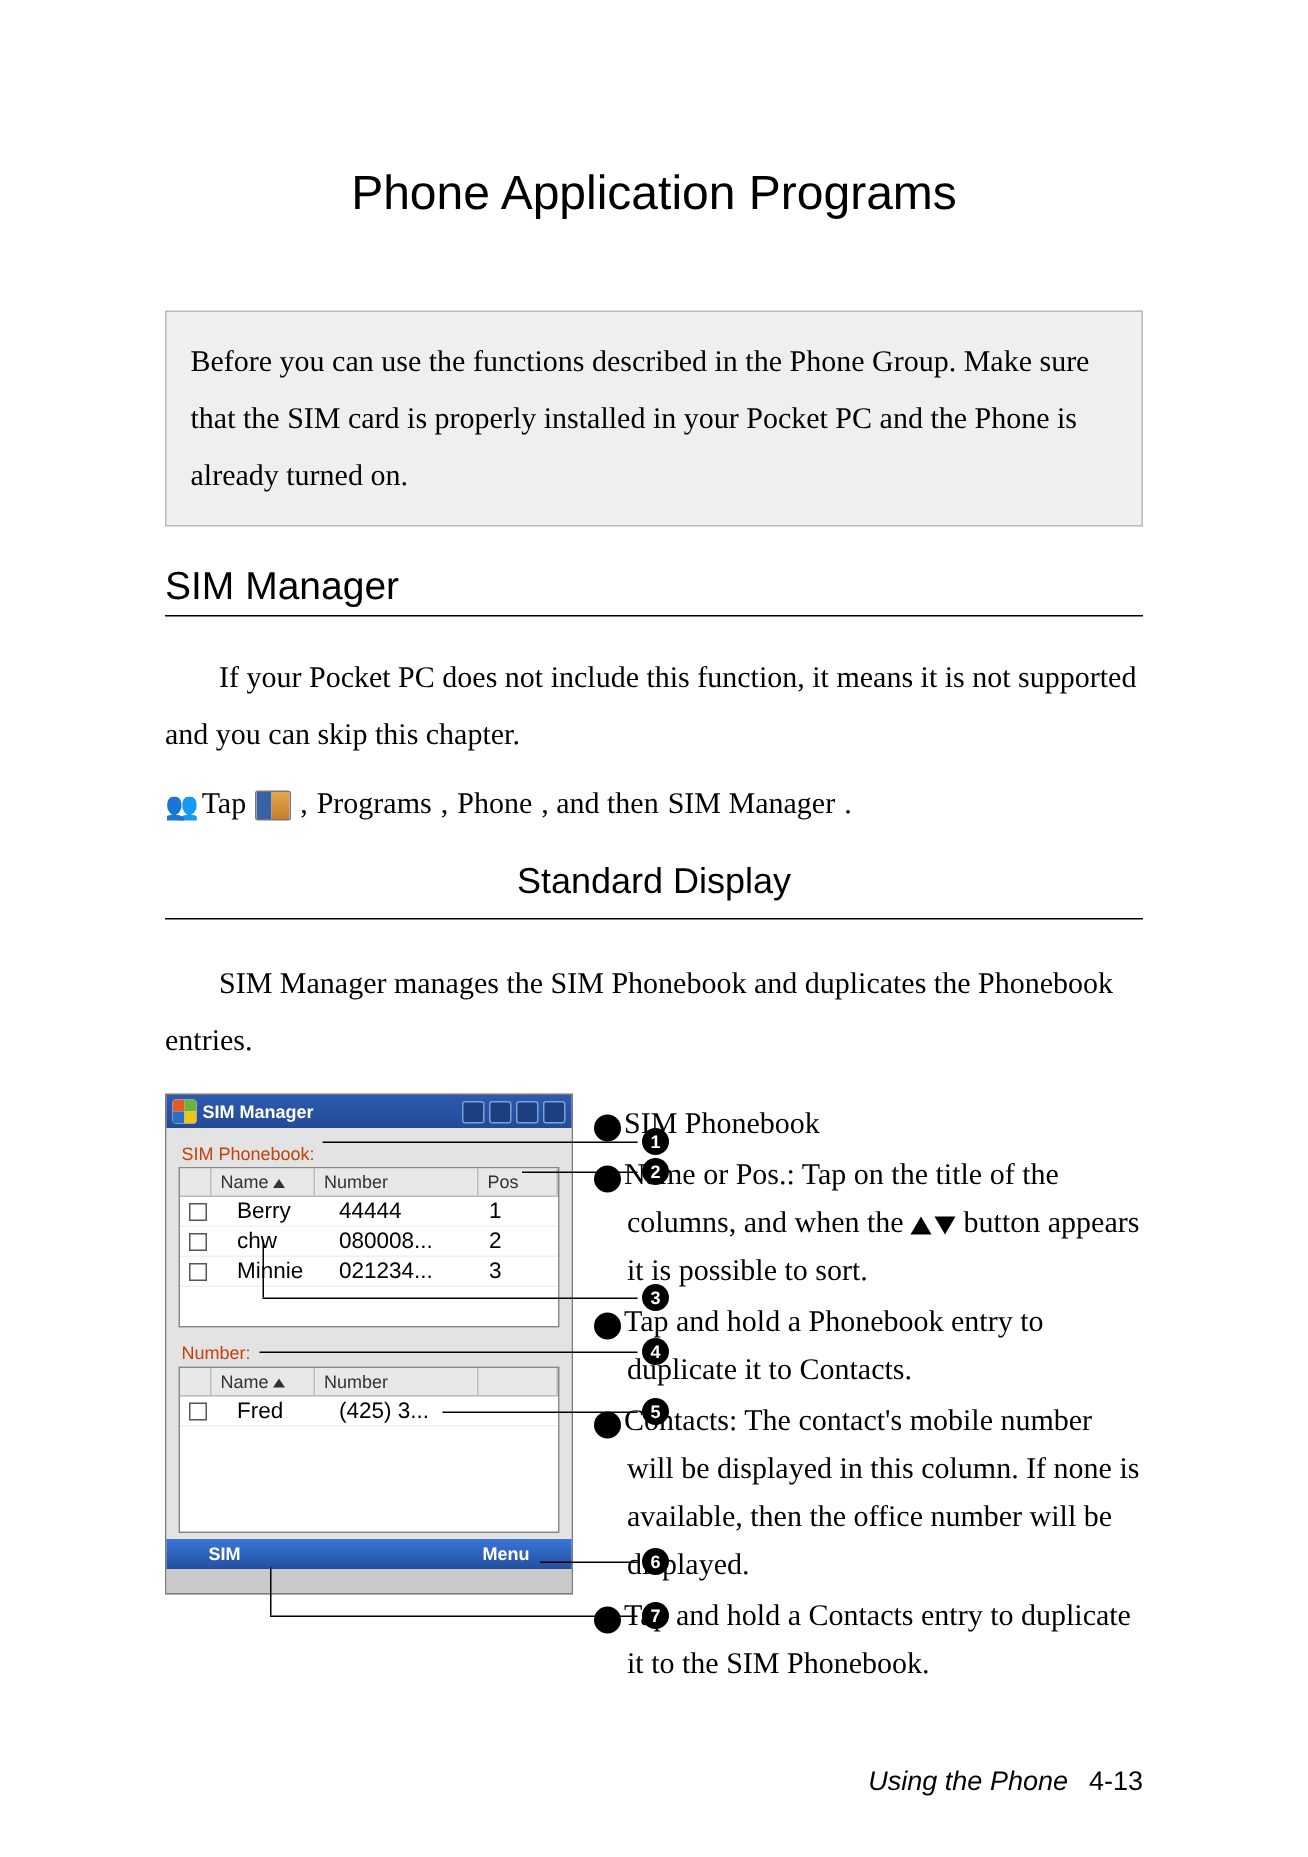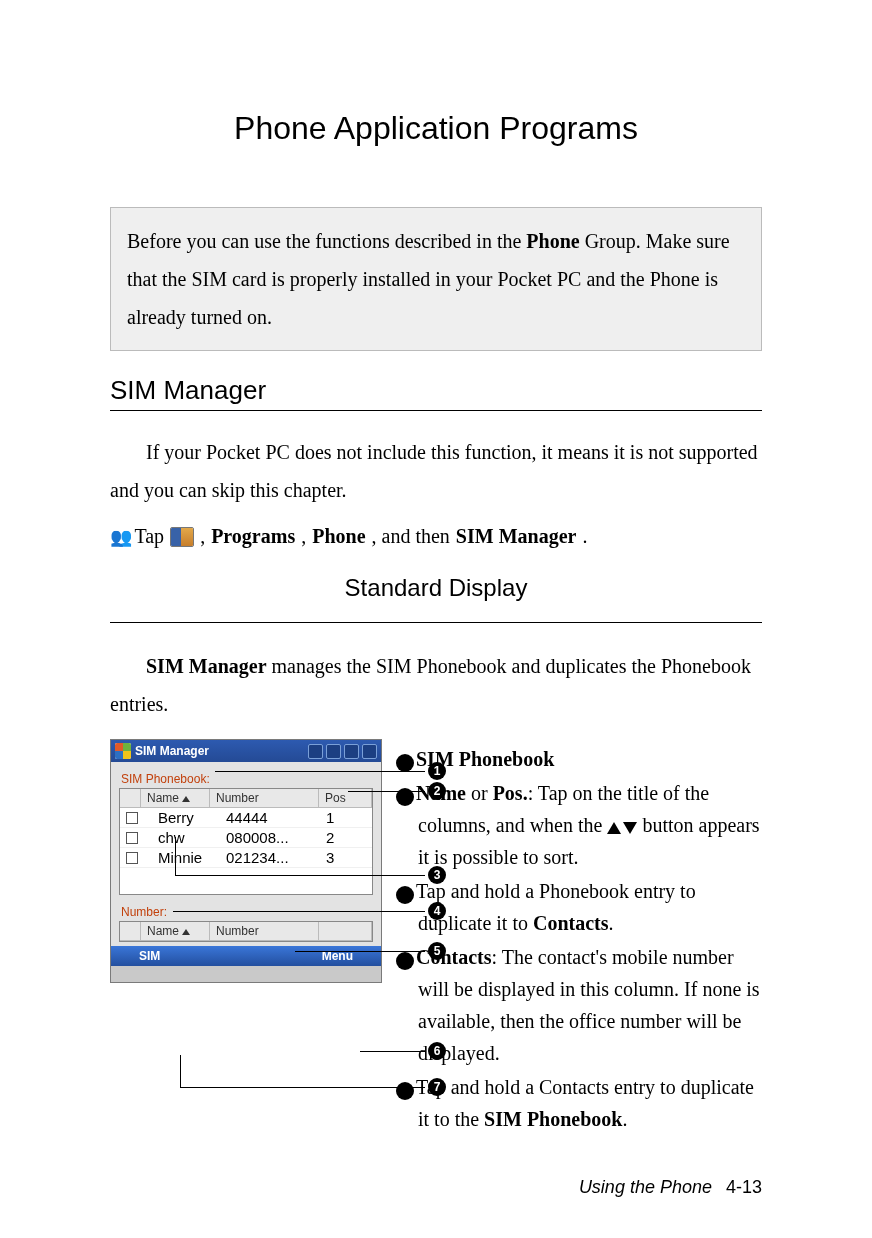--- a/index.html
+++ b/index.html
@@ -82,21 +82,21 @@
     vertical-align: middle;
     overflow: hidden;
   }
   .flag-icon .left { width: 45%; background: #3862a8; }
   .flag-icon .right { width: 55%; background: linear-gradient(#e2a84a, #c77e2b); }
   .sub-title {
     font-family: Arial, Helvetica, sans-serif;
     font-size: 24px;
     text-align: center;
     font-weight: normal;
-    margin: 14px;
+    margin: 4px;
     padding-bottom: 6px;
   }
   .hr-thin {
     border: none;
     border-top: 1px solid #000;
     margin: 0 0 24px 0;
   }
   .sim-section {
     display: flex;
     gap: 14px;
@@ -274,21 +274,21 @@
     width: 14px; height: 8px; background: #000;
     border-radius: 7px 7px 0 0;
     position: absolute; bottom: 0; left: 0;
   }
   .head-icon .s1,.head-icon .s2,.head-icon .s3{
     position:absolute;width:4px;height:1.5px;background:#000;right:-2px;
   }
   .head-icon .s1{top:3px;transform:rotate(-20deg);}
   .head-icon .s2{top:7px;}
   .head-icon .s3{top:11px;transform:rotate(20deg);}
-  .bold { font-weight: bold; text-align: right; }
+  .bold { font-weight: normal; text-align: right; }
   .overlay { position: absolute; pointer-events: none; }
 </style>
 </head>
 <body>
 
 <div class="page">
   <h1 class="main-title">Phone Application Programs</h1>
 
   <div class="caution-box">
     <div class="caution-body">
@@ -381,20 +381,31 @@
           </div>
 
           <div class="fieldset-label" style="margin-top:10px;">Number:</div>
           <div class="list-box">
             <div class="list-header">
               <div class="chk-col"></div>
               <div class="col name"><span>Name</span><span class="sort-arrow"></span></div>
               <div class="col number" style="border-right:1px solid #bbb;">Number</div>
               <div class="col" style="width:40px;flex:none;"></div>
             </div>
+            <div class="list-body">
+              <div class="row">
+                <div class="cb">
+                    <span class="box"></span>
+                  </div>
+                <div class="name">Fred</div>
+                <div class="number">(425) 3...</div>
+                <div class="pos"></div>
+              </div>
+              <div style="height:70px;"></div>
+            </div>
           </div>
         </div>
         <div class="softbar">
           <span>SIM</span>
           <span>Menu</span>
         </div>
         <div class="wince-bottom"></div>
       </div>
 
       <div class="overlay" style="left:0;top:0;width:100%;height:100%;">

